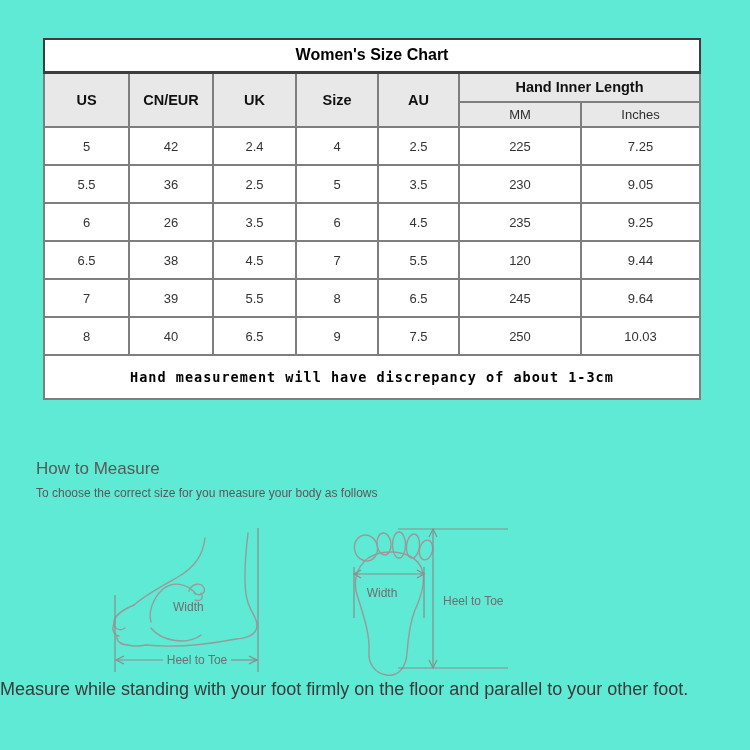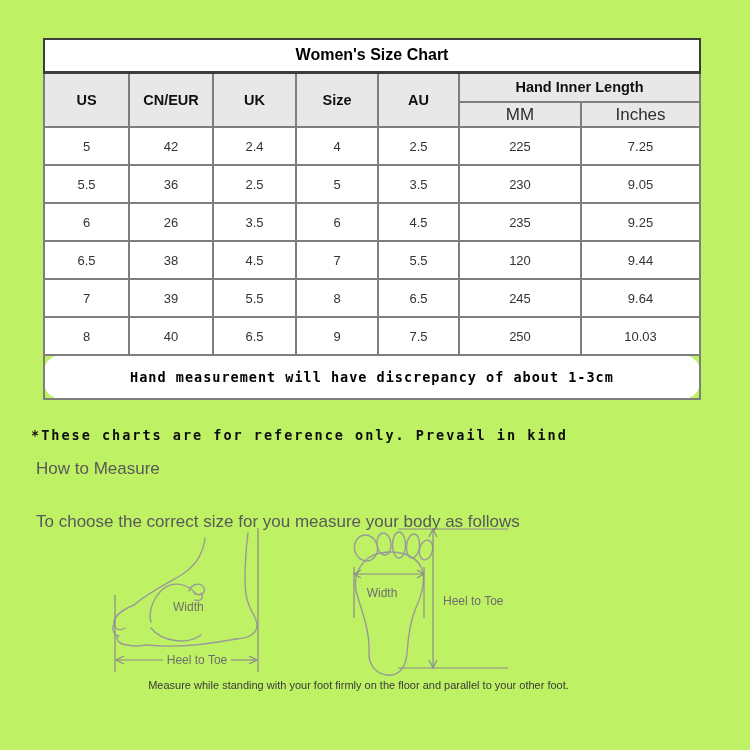--- a/index.html
+++ b/index.html
@@ -2,21 +2,21 @@
 <html><head>
 <meta charset="utf-8">
 <style>
   * { margin:0; padding:0; box-sizing:border-box; }
   html,body { background:#ffffff; }
   body {
     width:750px; height:750px;
     font-family:"Liberation Sans", sans-serif;
     position:relative; overflow:hidden;
   }
-  .page { position:relative; width:750px; height:750px; background:#bef264; }
+  .page { position:relative; width:750px; height:750px; background:#5eead4; }
 
   
   table.size-table {
     position:absolute; left:43px; top:38px; width:656px;
     border-collapse:collapse; table-layout:fixed;
     border:2px solid #3d3d3d;
   }
   table.size-table th, table.size-table td {
     border:2px solid #7e7e7e;
     text-align:center; vertical-align:middle;
@@ -27,42 +27,42 @@
     border:2px solid #3d3d3d; border-bottom:3px solid #3d3d3d;
   }
   tr.head-main { height:30px; }
   tr.head-sub  { height:25px; }
   th.hd {
     background:#e8e8e8; color:#111;
     font-weight:bold; font-size:14.5px;
   }
   th.hd-sub {
     background:#e8e8e8; color:#2e2e2e;
-    font-weight:normal; font-size:17px;
+    font-weight:normal; font-size:13px;
   }
   tbody tr.data-row { height:38px; }
   tbody td { font-size:13px; color:#333; background:#fff; }
   tr.footer-row td {
     height:44px; background:#fff;
     font-family:"DejaVu Sans Mono", monospace;
-    font-weight:bold; font-size:13.5px; letter-spacing:1px; color:#000;border-radius:17px;
+    font-weight:bold; font-size:13.5px; letter-spacing:1px; color:#000;
   }
 
   
   .ref-note {
     position:absolute; left:31px; top:427px;
     font-family:"DejaVu Sans Mono", monospace;
     font-weight:bold; font-size:13.5px; letter-spacing:2px; color:#0d0d0d;
     white-space:nowrap;
   }
   .htm-heading { position:absolute; left:36px; top:459px; font-size:17px; color:#595959;text-align:right; }
-  .htm-sub     { position:absolute; left:36px; top:512px; font-size:17px; color:#595959; }
+  .htm-sub     { position:absolute; left:36px; top:486px; font-size:12px; color:#595959; }
   .caption {
     position:absolute; left:0; top:679px; width:717px;
-    text-align:center; font-size:11px; color:#3a3a3a;
+    font-size:18px; color:#3a3a3a;
   }
 
   
   svg.diagram { position:absolute; overflow:visible; }
   #left-diagram  { left:105px; top:515px; }
   #right-diagram { left:340px; top:505px; }
   .outline { stroke:#9a9a9a; stroke-width:1.4; fill:none; stroke-linecap:round; stroke-linejoin:round; }
   .measure { stroke:#8c8c8c; stroke-width:1.2; fill:none; }
   .dlabel  { fill:#6e6e6e; font-size:12px; font-family:"Liberation Sans", sans-serif; }
 </style>
@@ -152,21 +152,20 @@
         <td>7.5</td>
         <td>250</td>
         <td>10.03</td>
       </tr>
       <tr class="footer-row">
         <td colspan="7">Hand measurement will have discrepancy of about 1-3cm</td>
       </tr>
     </tbody>
   </table>
 
-  <div class="ref-note">*These charts are for reference only. Prevail in kind</div>
 
   <div class="htm-heading">How to Measure</div>
   <div class="htm-sub">To choose the correct size for you measure your body as follows</div>
 
   <svg id="left-diagram" class="diagram" width="225" height="165" viewBox="0 0 225 165">
     <g>
       <path class="outline" d="M100,23 C98,40 90,52 73,62 C57,71 40,80 29,90"></path>
       <path class="outline" d="M143,18 C140,44 138,68 142,84 C145,97 152,102 152,110 C152,119 144,123 131,124"></path>
       <path class="outline" d="M131,124 C105,129 70,133 41,130"></path>
       <path class="outline" d="M29,90 C17,95 8,102 9,109 C10,115 16,116 20,113"></path>

